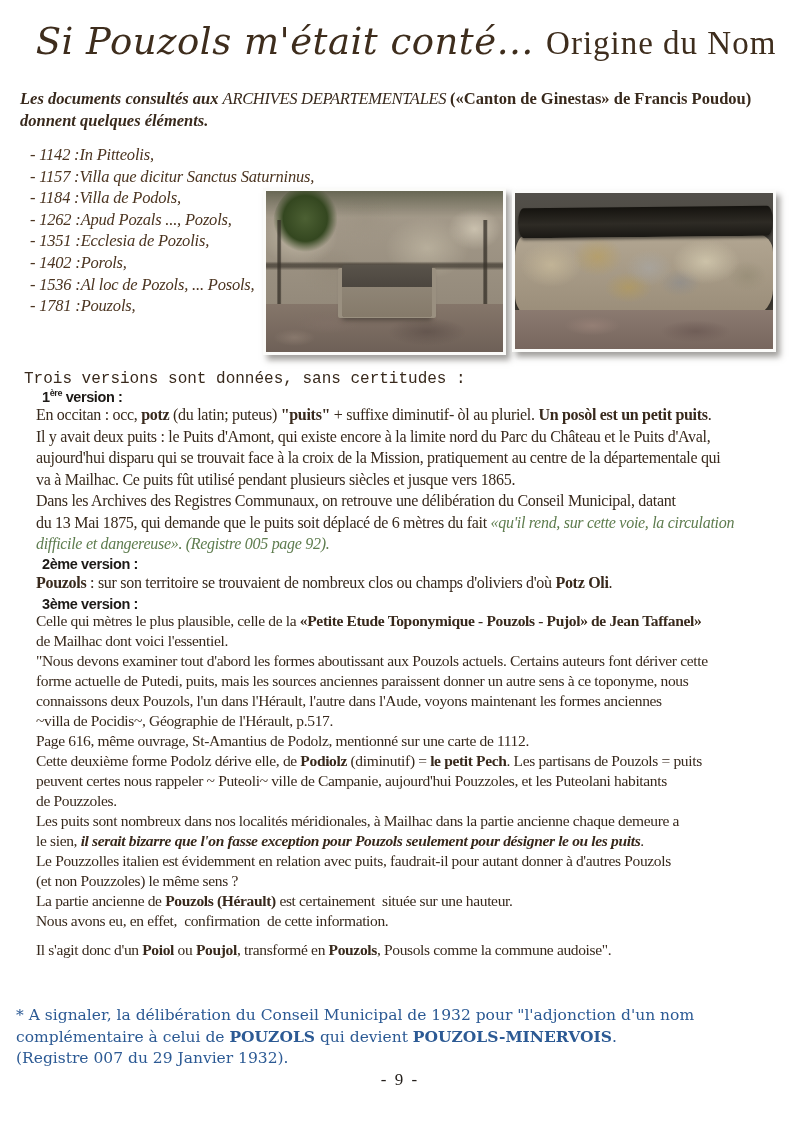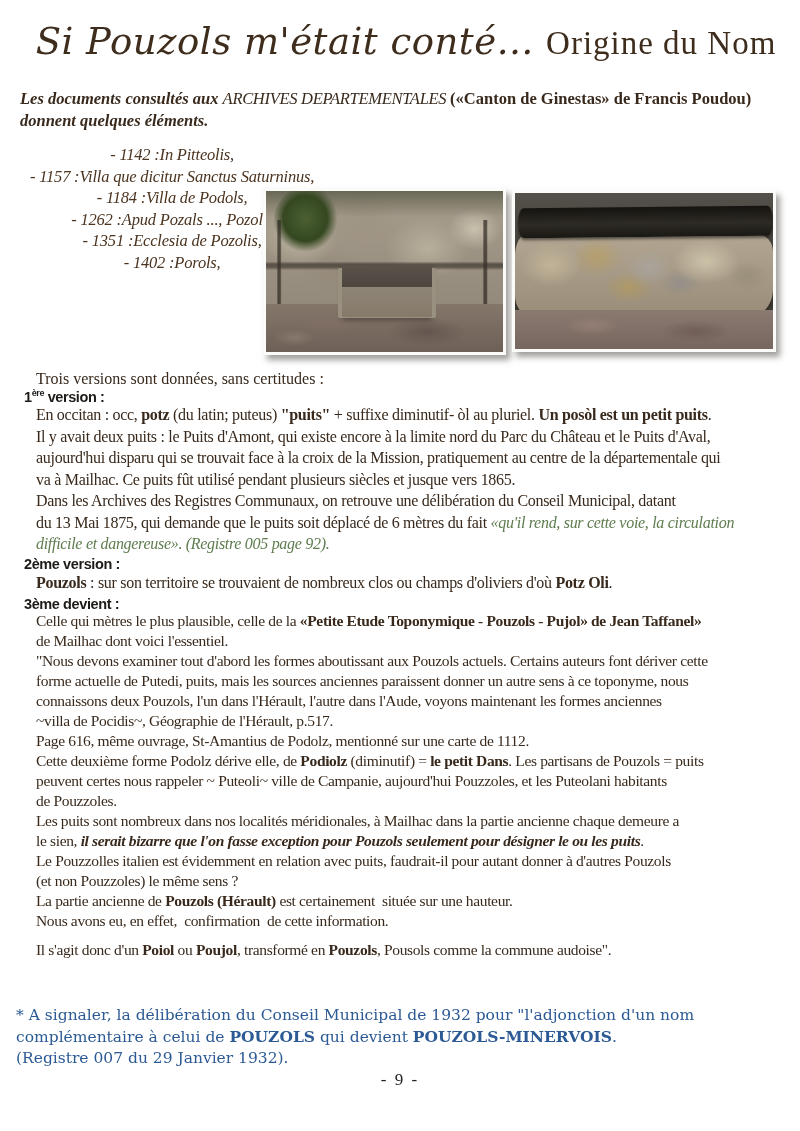--- a/index.html
+++ b/index.html
@@ -16,21 +16,21 @@
   .intro{position:absolute;top:88px;left:20px;right:8px;font-size:16.5px;line-height:22px;
          white-space:pre-wrap;margin:0;}
   .cal{font-family:"Liberation Serif",serif;font-style:italic;font-weight:bold;}
   .arch{font-style:italic;letter-spacing:-.3px;}
   .b{font-weight:bold;}
   .i{font-style:italic;}
   .green{color:var(--accent-green,#5e7c4e);font-style:italic;}
 
   
   .timeline{position:absolute;left:30px;top:144px;font-style:italic;font-size:16.5px;
-            line-height:21.6px;color:var(--list-brown,#4b3420);letter-spacing:-.2px;text-align:center;}
+            line-height:21.6px;color:var(--list-brown,#4b3420);letter-spacing:-.2px;}
   .tl-item{white-space:nowrap;}
 
   
   .photo{position:absolute;background:#fff;border:3px solid #fbfbf9;overflow:hidden;margin:0;
          box-shadow:4px 5px 6px rgba(70,65,60,.5),0 0 0 1px #d8d4cc inset;}
   .photo>div{position:absolute;}
   .photo-left{left:263px;top:188px;width:237px;height:161px;}
   .photo-right{left:512px;top:190px;width:258px;height:156px;}
 
   .ph-wall{left:0;right:0;top:0;bottom:26%;background:
@@ -68,22 +68,22 @@
     radial-gradient(28px 22px at 90% 52%,rgba(152,142,120,.85),transparent 70%),
     radial-gradient(34px 22px at 44% 66%,rgba(186,156,78,.5),transparent 70%),
     radial-gradient(30px 20px at 64% 60%,rgba(120,130,150,.35),transparent 70%),
     linear-gradient(#b2a692,#9a8d79);box-shadow:0 4px 6px rgba(30,26,22,.55);}
   .ph2-ground{left:0;right:0;bottom:0;height:25%;background:
     radial-gradient(40px 14px at 30% 40%,rgba(150,128,118,.9),transparent 70%),
     radial-gradient(50px 16px at 70% 55%,rgba(110,92,86,.9),transparent 70%),
     linear-gradient(#8b7a70,#77665e);}
 
   
-  .lead{position:absolute;left:36px;top:370px;margin:0;font-size:16px;}
-  .vlabel{position:absolute;left:24px;font-family:"Liberation Sans",sans-serif;font-weight:bold;
+  .lead{position:absolute;left:24px;top:370px;margin:0;font-size:16px;font-family:Liberation Mono, monospace;}
+  .vlabel{position:absolute;left:42px;font-family:"Liberation Sans",sans-serif;font-weight:bold;
           font-size:14.5px;letter-spacing:-.4px;color:var(--label-black,#1d1a17);}
   .vlabel sup{font-size:9px;line-height:0;}
   .v1{top:389px}.v2{top:556px}.v3{top:596px}
 
   .vbody{position:absolute;left:36px;right:6px;}
   .para{margin:0;white-space:pre-wrap;font-size:16px;line-height:21.5px;letter-spacing:-.3px;}
   .v1body{top:404px}
   .v2body{top:572px}
   .v3body{top:611px}
   .v3body .para{font-size:15.5px;line-height:20px;letter-spacing:-.35px;}
@@ -106,20 +106,22 @@
   <p class="intro"><span class="cal">Les documents consultés aux </span><span class="arch">ARCHIVES DEPARTEMENTALES </span><span class="b">(«Canton de Ginestas» de Francis Poudou)</span><span class="cal">
 donnent quelques éléments.</span></p>
 
   <div class="timeline">
       <div class="tl-item">- 1142 :In Pitteolis,</div>
       <div class="tl-item">- 1157 :Villa que dicitur Sanctus Saturninus,</div>
       <div class="tl-item">- 1184 :Villa de Podols,</div>
       <div class="tl-item">- 1262 :Apud Pozals ..., Pozols,</div>
       <div class="tl-item">- 1351 :Ecclesia de Pozolis,</div>
       <div class="tl-item">- 1402 :Porols,</div>
+      <div class="tl-item">- 1536 :Al loc de Pozols, ... Posols,</div>
+      <div class="tl-item">- 1781 :Pouzols,</div>
     </div>
 
   <figure class="photo photo-left">
     <div class="ph-wall"></div>
     <div class="ph-ivy"></div>
     <div class="ph-rail"></div>
     <div class="ph-ground"></div>
     <div class="ph-basin"></div>
   </figure>
 
@@ -141,30 +143,30 @@
     <p class="para"><span>Dans les Archives des Registres Communaux, on retrouve une délibération du Conseil Municipal, datant
 du 13 Mai 1875, qui demande que le puits soit déplacé de 6 mètres du fait </span><span class="green">«qu'il rend, sur cette voie, la circulation
 difficile et dangereuse». (Registre 005 page 92).</span></p>
   </div>
 
   <div class="vlabel v2"><span>2ème version :</span></div>
   <div class="vbody v2body">
     <p class="para"><span class="b">Pouzols</span><span> : sur son territoire se trouvaient de nombreux clos ou champs d'oliviers d'où </span><span class="b">Potz Oli</span><span>.</span></p>
   </div>
 
-  <div class="vlabel v3"><span>3ème devient :</span></div>
+  <div class="vlabel v3"><span>3ème version :</span></div>
   <div class="vbody v3body">
     <p class="para"><span>Celle qui mètres le plus plausible, celle de la </span><span class="b">«Petite Etude Toponymique - Pouzols - Pujol» de Jean Taffanel»</span><span>
 de Mailhac dont voici l'essentiel.</span></p>
     <p class="para"><span>"Nous devons examiner tout d'abord les formes aboutissant aux Pouzols actuels. Certains auteurs font dériver cette
 forme actuelle de Putedi, puits, mais les sources anciennes paraissent donner un autre sens à ce toponyme, nous
 connaissons deux Pouzols, l'un dans l'Hérault, l'autre dans l'Aude, voyons maintenant les formes anciennes
 ~villa de Pocidis~, Géographie de l'Hérault, p.517.</span></p>
     <p class="para"><span>Page 616, même ouvrage, St-Amantius de Podolz, mentionné sur une carte de 1112.</span></p>
-    <p class="para"><span>Cette deuxième forme Podolz dérive elle, de </span><span class="b">Podiolz</span><span> (diminutif) = </span><span class="b">le petit Dans</span><span>. Les partisans de Pouzols = puits
+    <p class="para"><span>Cette deuxième forme Podolz dérive elle, de </span><span class="b">Podiolz</span><span> (diminutif) = </span><span class="b">le petit Pech</span><span>. Les partisans de Pouzols = puits
 peuvent certes nous rappeler ~ Puteoli~ ville de Campanie, aujourd'hui Pouzzoles, et les Puteolani habitants
 de Pouzzoles.</span></p>
     <p class="para"><span>Les puits sont nombreux dans nos localités méridionales, à Mailhac dans la partie ancienne chaque demeure a
 le sien, </span><span class="b i">il serait bizarre que l'on fasse exception pour Pouzols seulement pour désigner le ou les puits</span><span>.</span></p>
     <p class="para"><span>Le Pouzzolles italien est évidemment en relation avec puits, faudrait-il pour autant donner à d'autres Pouzols
 (et non Pouzzoles) le même sens ?</span></p>
     <p class="para"><span>La partie ancienne de </span><span class="b">Pouzols (Hérault)</span><span> est certainement  située sur une hauteur.</span></p>
     <p class="para"><span>Nous avons eu, en effet,  confirmation  de cette information.</span></p>
     <p class="para conclusion"><span>Il s'agit donc d'un </span><span class="b">Poiol</span><span> ou </span><span class="b">Poujol</span><span>, transformé en </span><span class="b">Pouzols</span><span>, Pousols comme la commune audoise".</span></p>
   </div>

